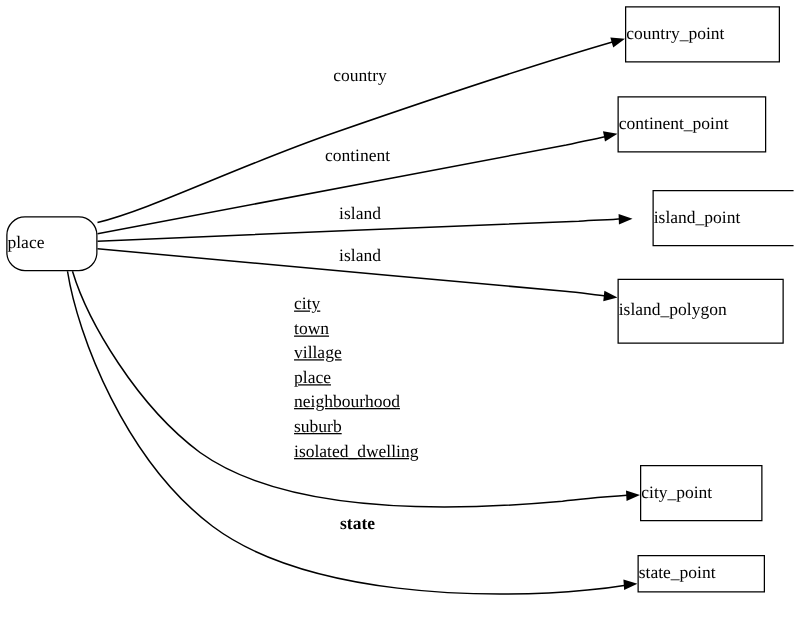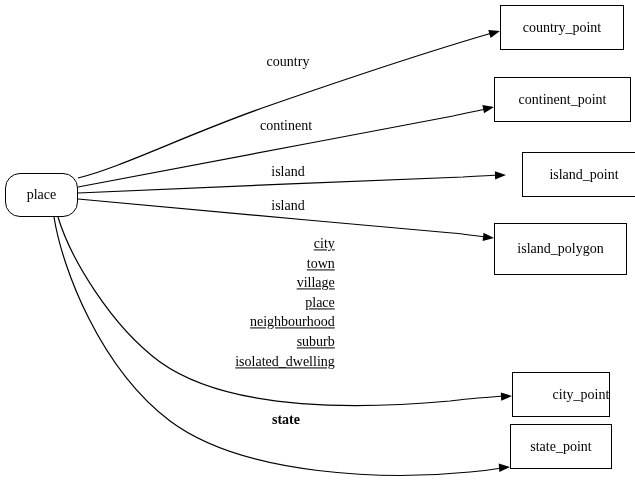--- a/index.html
+++ b/index.html
@@ -23,34 +23,33 @@
     width: 635px;
     height: 496px;
   }
   .node {
     position: absolute;
     box-sizing: border-box;
     border: 1px solid #000000;
     background: #ffffff;
     display: flex;
     align-items: center;
-    justify-content: center;
     color: #000000;
     font-size: 14px;
     line-height: 1;
     white-space: nowrap;
   }
   .edge-label {
     position: absolute;
     color: #000000;
     font-size: 14px;
     line-height: 1;
     white-space: nowrap;
     transform: translate(-50%, -50%);
-    text-align: right;
+    text-align: left;
   }
   .edge-label.multi {
     line-height: 19.6px;
     transform: translate(-50%, -50%);
   }
   .edge-label span {
     display: block;
   }
 </style>
 </head>
@@ -73,33 +72,33 @@
       <polygon points="0,0 -11,-4.2 -11,4.2" fill="#000000" transform="translate(510,467) rotate(-4)"></polygon>
     </svg>
 
   <div class="node" id="node-place" style="left: 5px; top: 173px; width: 73px; height: 44px; border-radius: 15px;">
     <span>place</span>
   </div>
 
   <div class="node" style="left: 500px; top: 5px; width: 124px; height: 45px;">
     <span>country_point</span>
   </div>
-  <div class="node" style="left: 494px; top: 77px; width: 137px; height: 45px;">
+  <div class="node" style="left: 494px; top: 77px; width: 119px; height: 45px;">
     <span>continent_point</span>
   </div>
   <div class="node" style="left: 506px; top: 152px; width: 124px; height: 45px; margin-left: 16px;">
     <span>island_point</span>
   </div>
   <div class="node" style="left: 494px; top: 223px; width: 133px; height: 52px;">
     <span>island_polygon</span>
   </div>
-  <div class="node" style="left: 512px; top: 372px; width: 98px; height: 45px; padding-left: 40px;">
+  <div class="node" style="left: 512px; top: 372px; width: 98px; height: 45px;">
     <span>city_point</span>
   </div>
-  <div class="node" style="left: 510px; top: 424px; width: 102px; height: 45px;">
+  <div class="node" style="left: 510px; top: 444px; width: 102px; height: 30px;">
     <span>state_point</span>
   </div>
 
   <div class="edge-label" style="left: 288px; top: 62px;">
       <span>country</span>
     </div>
   <div class="edge-label" style="left: 286px; top: 126px;">
       <span>continent</span>
     </div>
   <div class="edge-label" style="left: 288px; top: 172px;">

